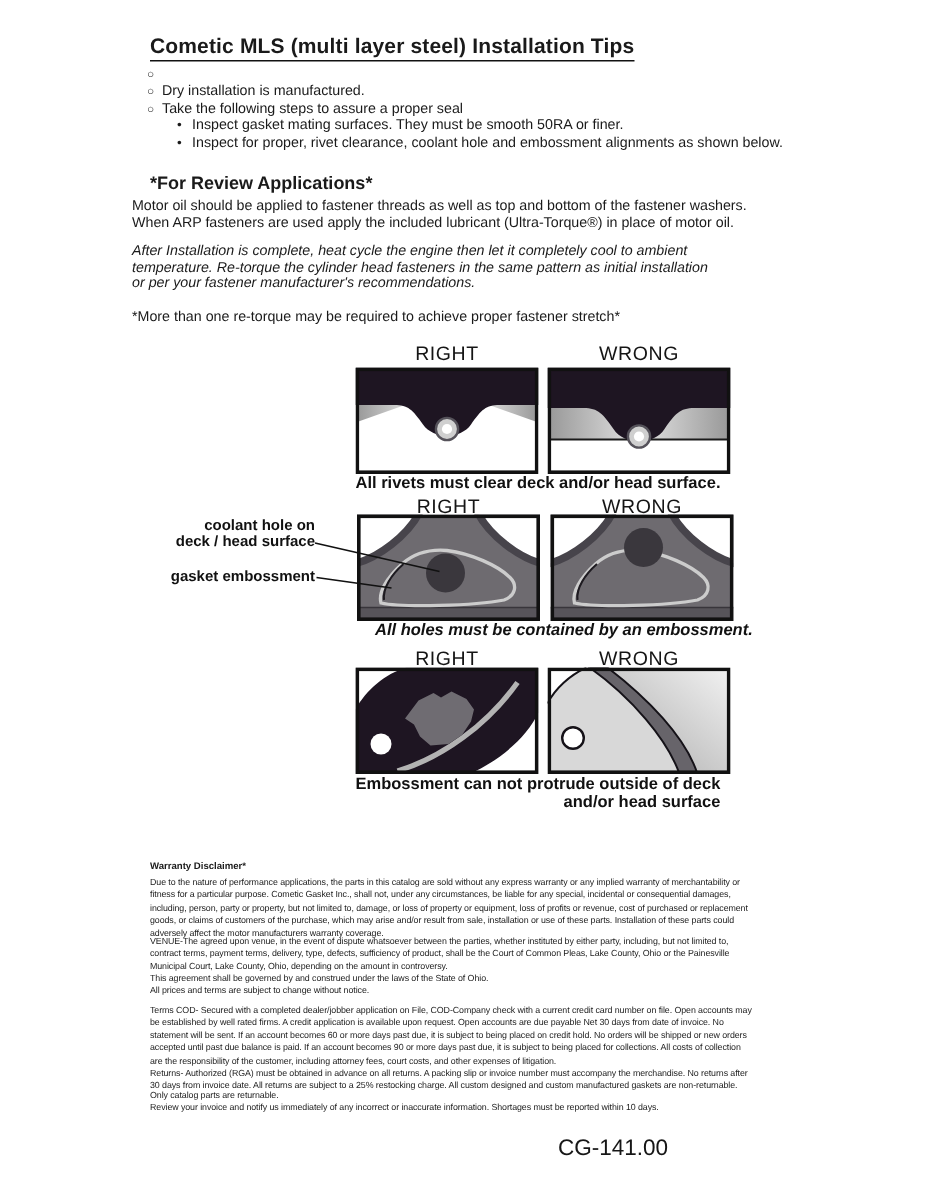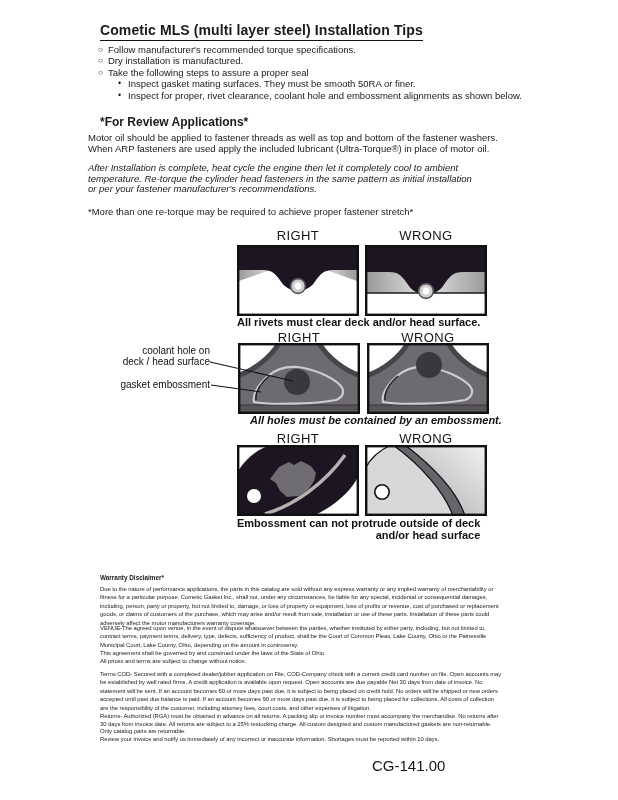--- a/index.html
+++ b/index.html
@@ -14,38 +14,37 @@
   .b-row{display:flex;}
   .b-row .mk{width:10px;flex:0 0 10px;font-size:8px;line-height:11.4px;text-align:left;}
   .b-row.sub{padding-left:20px;}
   .b-row.sub .mk{font-size:9px;}
 
   .diesel-h{top:115px;left:100px;font-size:12px;font-weight:bold;}
   .para{left:88px;width:445px;font-size:9.5px;line-height:10.6px;}
 
   .dg-head{width:122px;text-align:center;font-size:13px;letter-spacing:.4px;color:#151515;}
   .caption{font-size:11px;font-weight:bold;line-height:11.5px;color:#111;text-align:right;}
-  .dg-label{font-size:10px;font-weight:normal;line-height:10.6px;text-align:right;color:#111;}
+  .dg-label{font-size:10px;font-weight:bold;line-height:10.6px;text-align:right;color:#111;}
   svg.panel{display:block;}
 
   .legal-h{font-size:6.4px;font-weight:bold;}
   .fine{left:100px;width:432px;font-size:5.9px;line-height:8.4px;color:#1c1c1c;letter-spacing:-0.05px;}
   .footer-code{top:757px;left:372px;font-size:15px;color:#161616;}
 </style>
 </head>
 <body>
 
 <div class="page">
 
   <div class="abs title">Cometic MLS (multi layer steel) Installation Tips</div>
 
   <div class="abs bullets">
     <div class="b-row">
       <span class="mk">○</span>
-      <span>Follow manufacturer's recommended torque specifications.</span>
     </div>
     <div class="b-row">
       <span class="mk">○</span>
       <span>Dry installation is manufactured.</span>
     </div>
     <div class="b-row">
       <span class="mk">○</span>
       <span>Take the following steps to assure a proper seal</span>
     </div>
     <div class="b-row sub">

